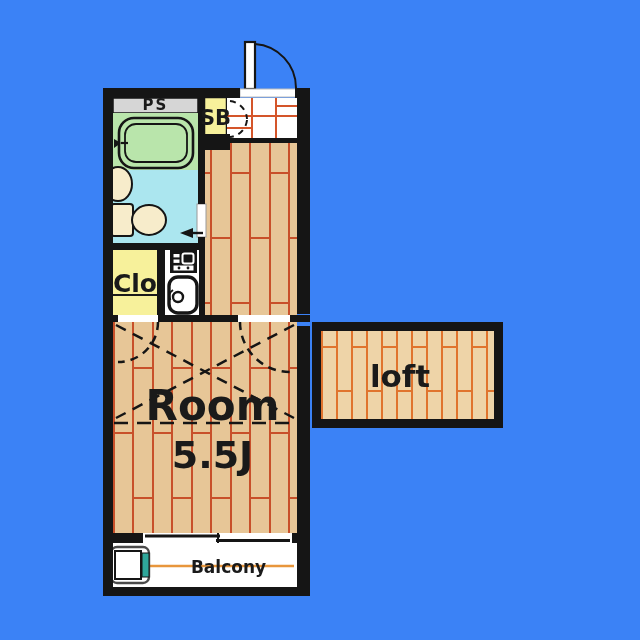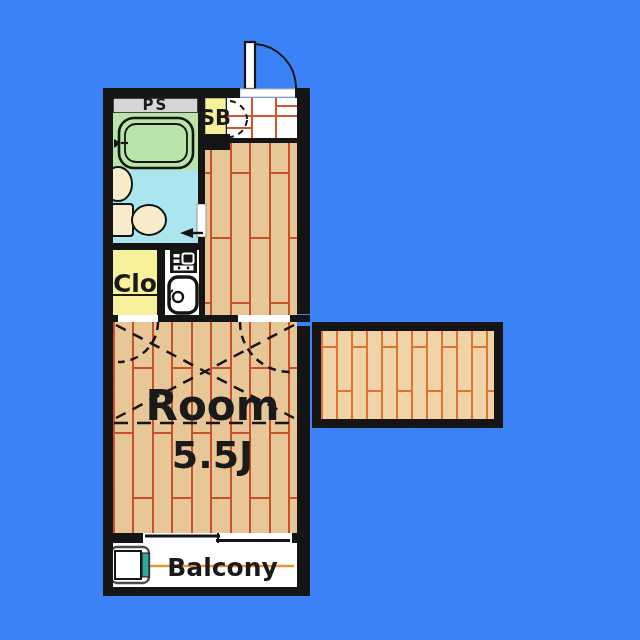--- a/index.html
+++ b/index.html
@@ -9,21 +9,21 @@
   .wall{position:absolute;background:#151515;z-index:2;}
   .opening{position:absolute;background:#ffffff;z-index:3;}
   .lbl{position:absolute;z-index:4;color:#1a1a1a;font-weight:bold;
        display:flex;align-items:center;justify-content:center;white-space:nowrap;}
   .lbl-ps{left:113px;top:97px;width:85px;height:16px;font-size:15px;letter-spacing:2px;}
   .lbl-sb{left:202px;top:108px;width:27px;height:20px;font-size:21px;}
   .lbl-clo{left:113px;top:252px;width:44px;height:62px;font-size:25px;text-decoration:underline;}
   .lbl-room{left:130px;top:383px;width:165px;height:44px;font-size:42px;}
   .lbl-size{left:130px;top:435px;width:165px;height:40px;font-size:38px;}
   .lbl-loft{left:340px;top:356px;width:120px;height:40px;font-size:31px;}
-  .lbl-balcony{left:150px;top:552px;width:145px;height:30px;font-size:25px;}
+  .lbl-balcony{left:156px;top:552px;width:145px;height:30px;font-size:17px;}
 </style>
 </head>
 <body>
 
 <div class="canvas">
 
   <svg class="plan" width="640" height="640" viewBox="0 0 640 640">
     <defs>
       <pattern id="wood" x="113" y="143" width="39" height="130" patternUnits="userSpaceOnUse">
         <rect width="39" height="130" fill="#e7c697"></rect>
@@ -160,15 +160,16 @@
   <div class="wall" style="left:227px;top:138px;width:70px;height:5px;"></div>
 
   <div class="opening" style="left:118px;top:315px;width:40px;height:7px;"></div>
   <div class="opening" style="left:238px;top:315px;width:52px;height:7px;"></div>
 
   <div class="lbl lbl-ps">PS</div>
   <div class="lbl lbl-sb">SB</div>
   <div class="lbl lbl-clo">Clo</div>
   <div class="lbl lbl-room">Room</div>
   <div class="lbl lbl-size">5.5J</div>
+  <div class="lbl lbl-loft">loft</div>
   <div class="lbl lbl-balcony">Balcony</div>
 
 </div>
 
 </body></html>

